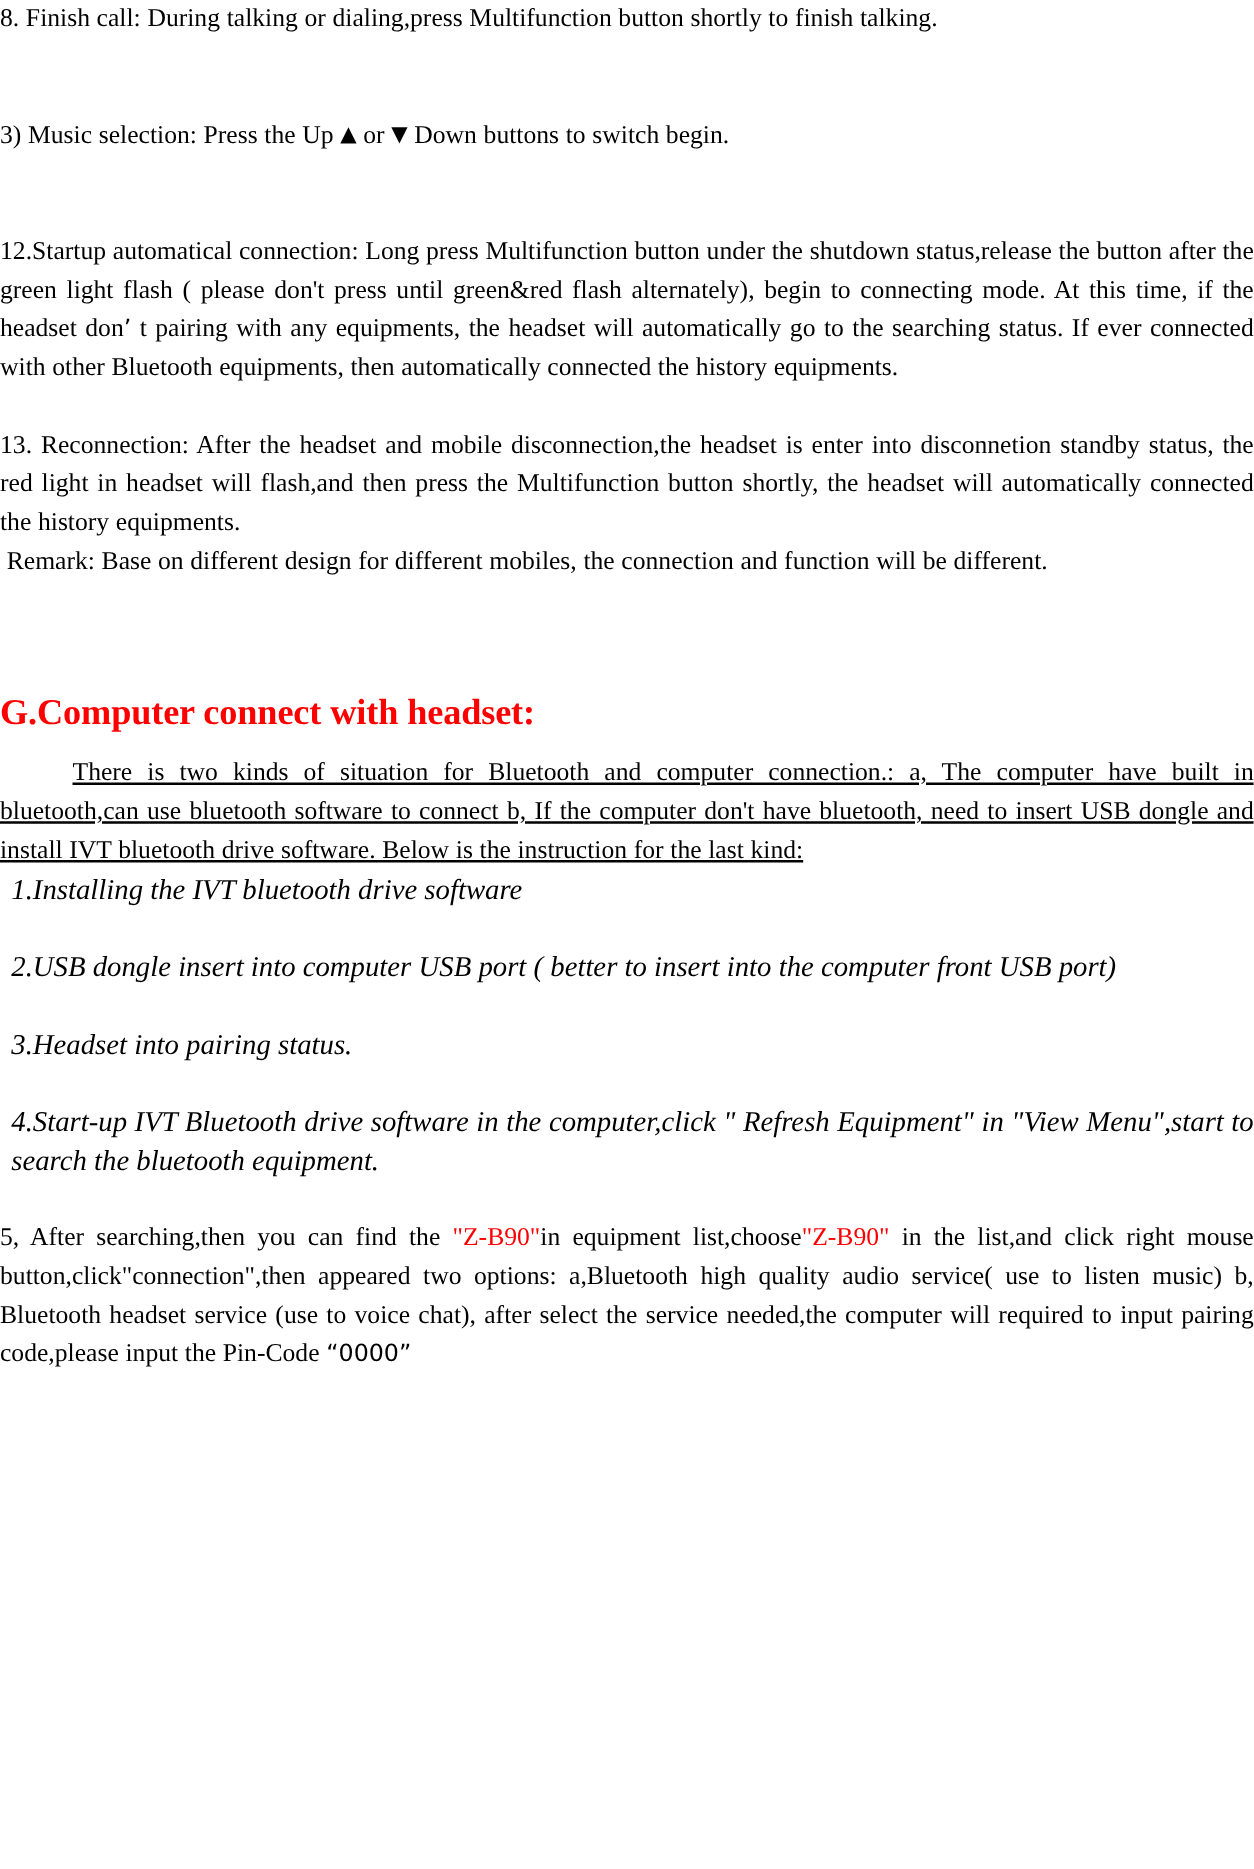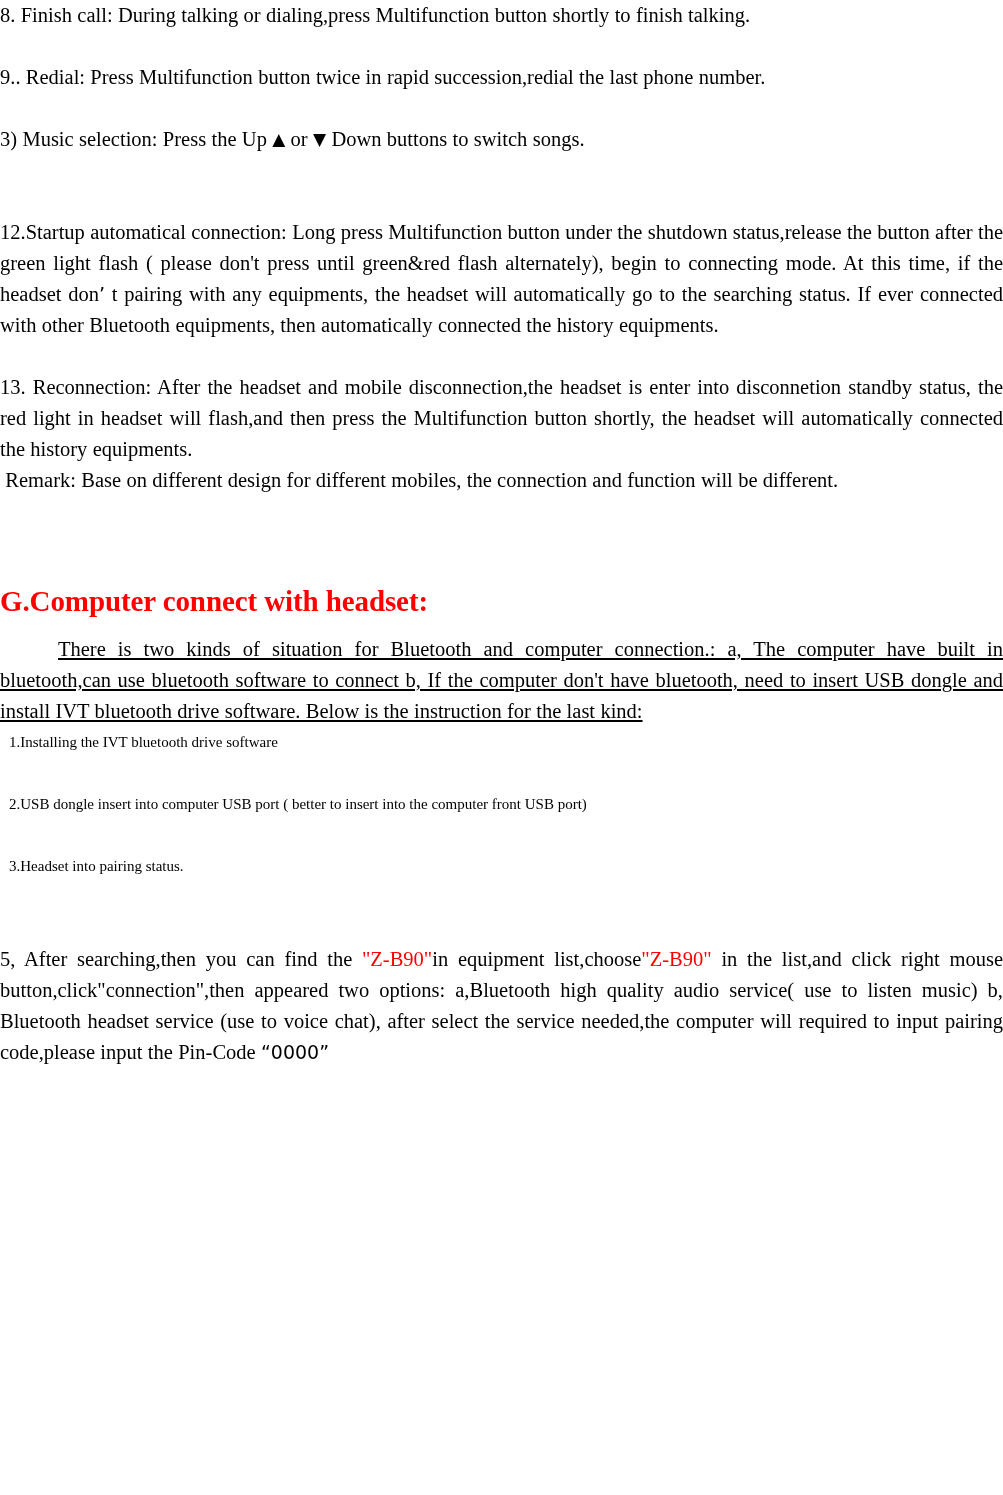--- a/index.html
+++ b/index.html
@@ -40,23 +40,24 @@
   .gap-line { height: 31px; }
   .gap-half { height: 16px; }
   .gap-xl   { height: 88px; }
 
   .indent-first { text-indent: 58px; text-decoration: underline; }
   .lead-space::before { content: "\00a0"; }
   .list-item {
     margin: 0;
     padding: 0;
     text-align: justify;
-    font-size: 15px;
+    font-size: 23px;
     line-height: 31px;
     padding-left: 9px;
+    font-style: italic;
   }
   .heading-red {
     margin: 0;
     padding: 0;
     color: #FF0000;
     font-weight: bold;
     font-size: 29px;
     line-height: 34px;
     font-family: "Liberation Serif", "DejaVu Serif", serif;
     letter-spacing: -0.1px;
@@ -75,28 +76,27 @@
 </style>
 </head>
 <body>
 
 <div class="page">
 
   <p class="para">8. Finish call: During talking or dialing,press Multifunction button shortly to finish talking.</p>
 
   <div class="gap-line"></div>
 
-  <p class="para">9.. Redial: Press Multifunction button twice in rapid succession,redial the last phone number.</p>
 
   <div class="gap-line"></div>
 
 
 
 
-  <p class="para noj"><span>3) Music selection: Press the Up </span><span class="tri">▲</span><span> or </span><span class="tri">▼</span><span> Down buttons to switch songs.</span></p>
+  <p class="para noj"><span>3) Music selection: Press the Up </span><span class="tri">▲</span><span> or </span><span class="tri">▼</span><span> Down buttons to switch begin.</span></p>
 
   <div class="gap-line"></div>
 
 
   <div class="gap-line"></div>
 
   <p class="para"><span>12.Startup automatical connection: Long press Multifunction button under the shutdown status,release the button after the green light flash ( please don't press until green&amp;red flash alternately), begin to connecting mode. At this time, if the headset don</span><span class="cjk-q">’</span><span> t pairing with any equipments, the headset will automatically go to the searching status. If ever connected with other Bluetooth equipments, then automatically connected the history equipments.</span></p>
 
   <div class="gap-line"></div>
 
@@ -117,18 +117,19 @@
   <div class="gap-line"></div>
 
   <p class="list-item">2.USB dongle insert into computer USB port ( better to insert into the computer front USB port)</p>
 
   <div class="gap-line"></div>
 
   <p class="list-item">3.Headset into pairing status.</p>
 
   <div class="gap-line"></div>
 
+  <p class="list-item">4.Start-up IVT Bluetooth drive software in the computer,click " Refresh Equipment" in "View Menu",start to search the bluetooth equipment.</p>
 
   <div class="gap-line"></div>
 
   <p class="para"><span>5, After searching,then you can find the </span><span class="red">"Z-B90"</span><span>in equipment list,choose</span><span class="red">"Z-B90"</span><span> in the list,and click right mouse button,click"connection",then appeared two options: a,Bluetooth high quality audio service( use to listen music) b, Bluetooth headset service (use to voice chat), after select the service needed,the computer will required to input pairing code,please input the Pin-Code </span><span class="cjk-q">“0000”</span></p>
 
 </div>
 
 </body></html>

